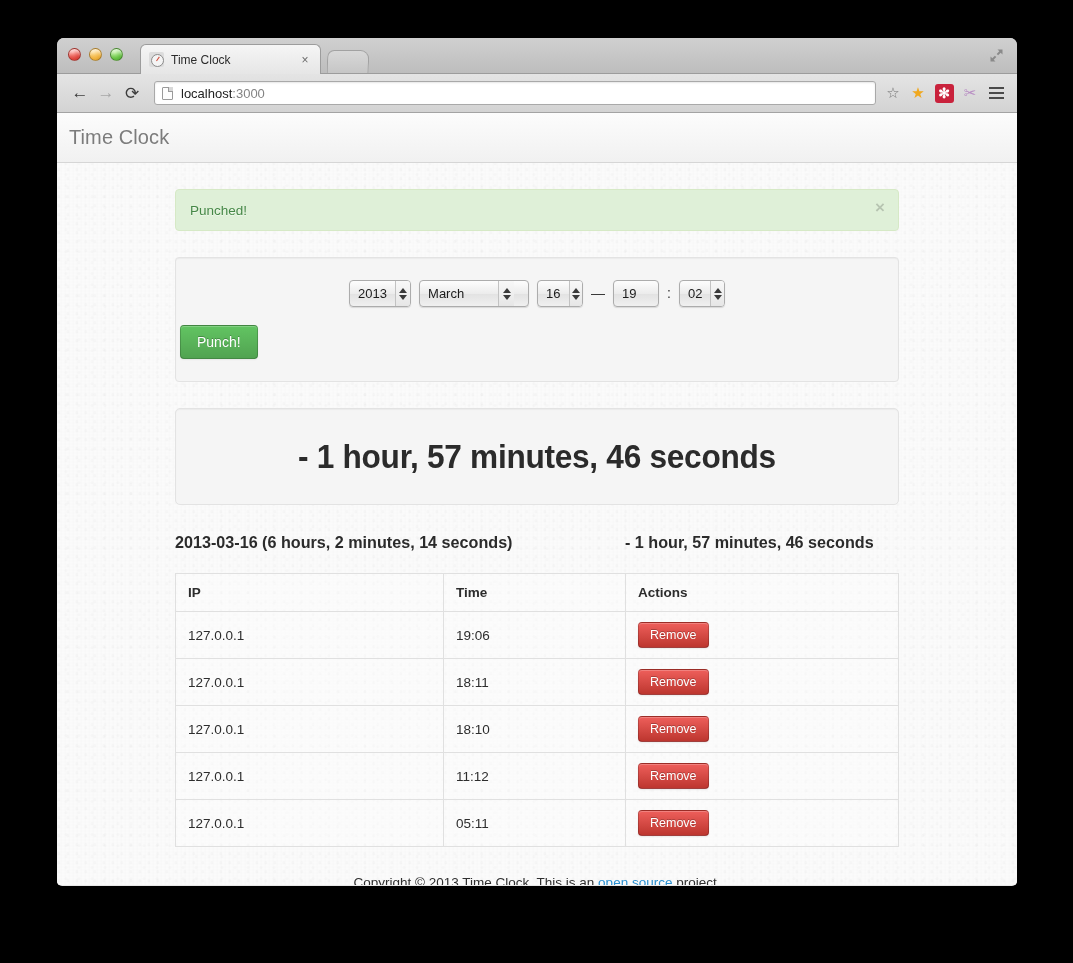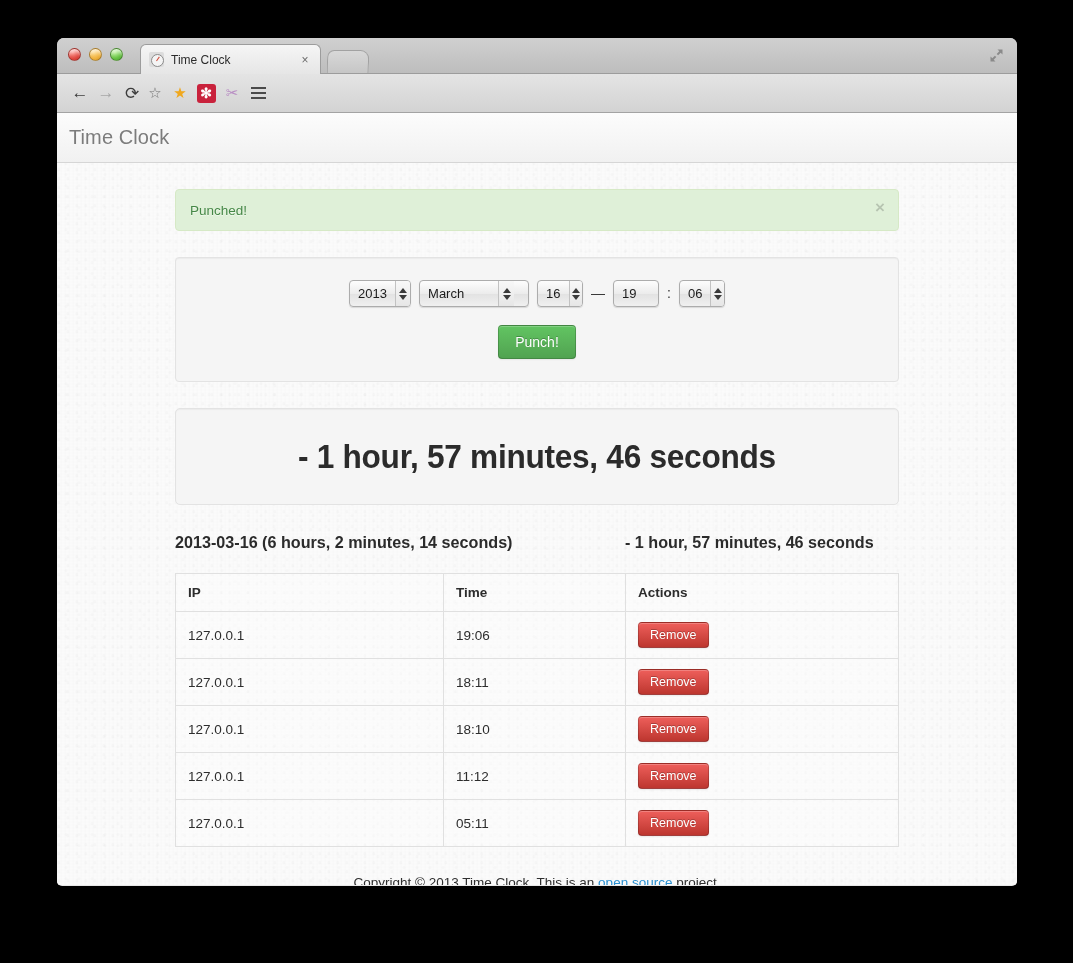--- a/index.html
+++ b/index.html
@@ -227,22 +227,21 @@
     cursor: default; line-height: 1;
   }
 
   
   .well {
     margin-top: 26px;
     background: #f5f5f5;
     border: 1px solid #e3e3e3;
     border-radius: 4px;
     box-shadow: inset 0 1px 1px rgba(0,0,0,0.045);
-    padding: 22px 32px 22px;
-    text-align: center;
+    padding: 22px 4px 22px;
   }
   .form-row {
     display: flex; align-items: center; justify-content: center;
     gap: 0;
   }
   .osx-select {
     display: inline-flex; align-items: stretch;
     height: 27px;
     border: 1px solid #acacac;
     border-radius: 4px;
@@ -415,20 +414,24 @@
       <path d="M9.5 2.5h5v5l-1.8-1.8-2.6 2.6-1.4-1.4 2.6-2.6z" fill="#8a8a8a"></path>
       <path d="M7.5 14.5h-5v-5l1.8 1.8 2.6-2.6 1.4 1.4-2.6 2.6z" fill="#8a8a8a"></path>
     </svg>
   </div>
 
   <div class="toolbar">
     <span class="nav-btn">←</span>
     <span class="nav-btn disabled">→</span>
     <span class="nav-btn">⟳</span>
 
+    <div class="omnibox">
+      <span class="page-icon"></span>
+      <span class="url-text"><span>localhost</span><span class="port">:3000</span></span>
+    </div>
     <span class="star-icon">☆</span>
 
     <span class="ext-icon ext-star">★</span>
     <span class="ext-icon">
         <span class="ext-badge">✻</span>
       </span>
     <span class="ext-icon ext-scissors">✂</span>
 
     <span class="menu-icon ext-icon">
       <i></i>
@@ -483,21 +486,21 @@
             <span class="val">19</span>
             <span class="stepper">
                 <i class="up"></i>
                 <i class="down"></i>
               </span>
           </span>
 
           <span class="sep">:</span>
 
           <span class="osx-select sel-min">
-            <span class="val">06</span>
+            <span class="val">02</span>
             <span class="stepper">
                 <i class="up"></i>
                 <i class="down"></i>
               </span>
           </span>
 
         </div>
         <div class="btn-punch">Punch!</div>
       </div>
 

